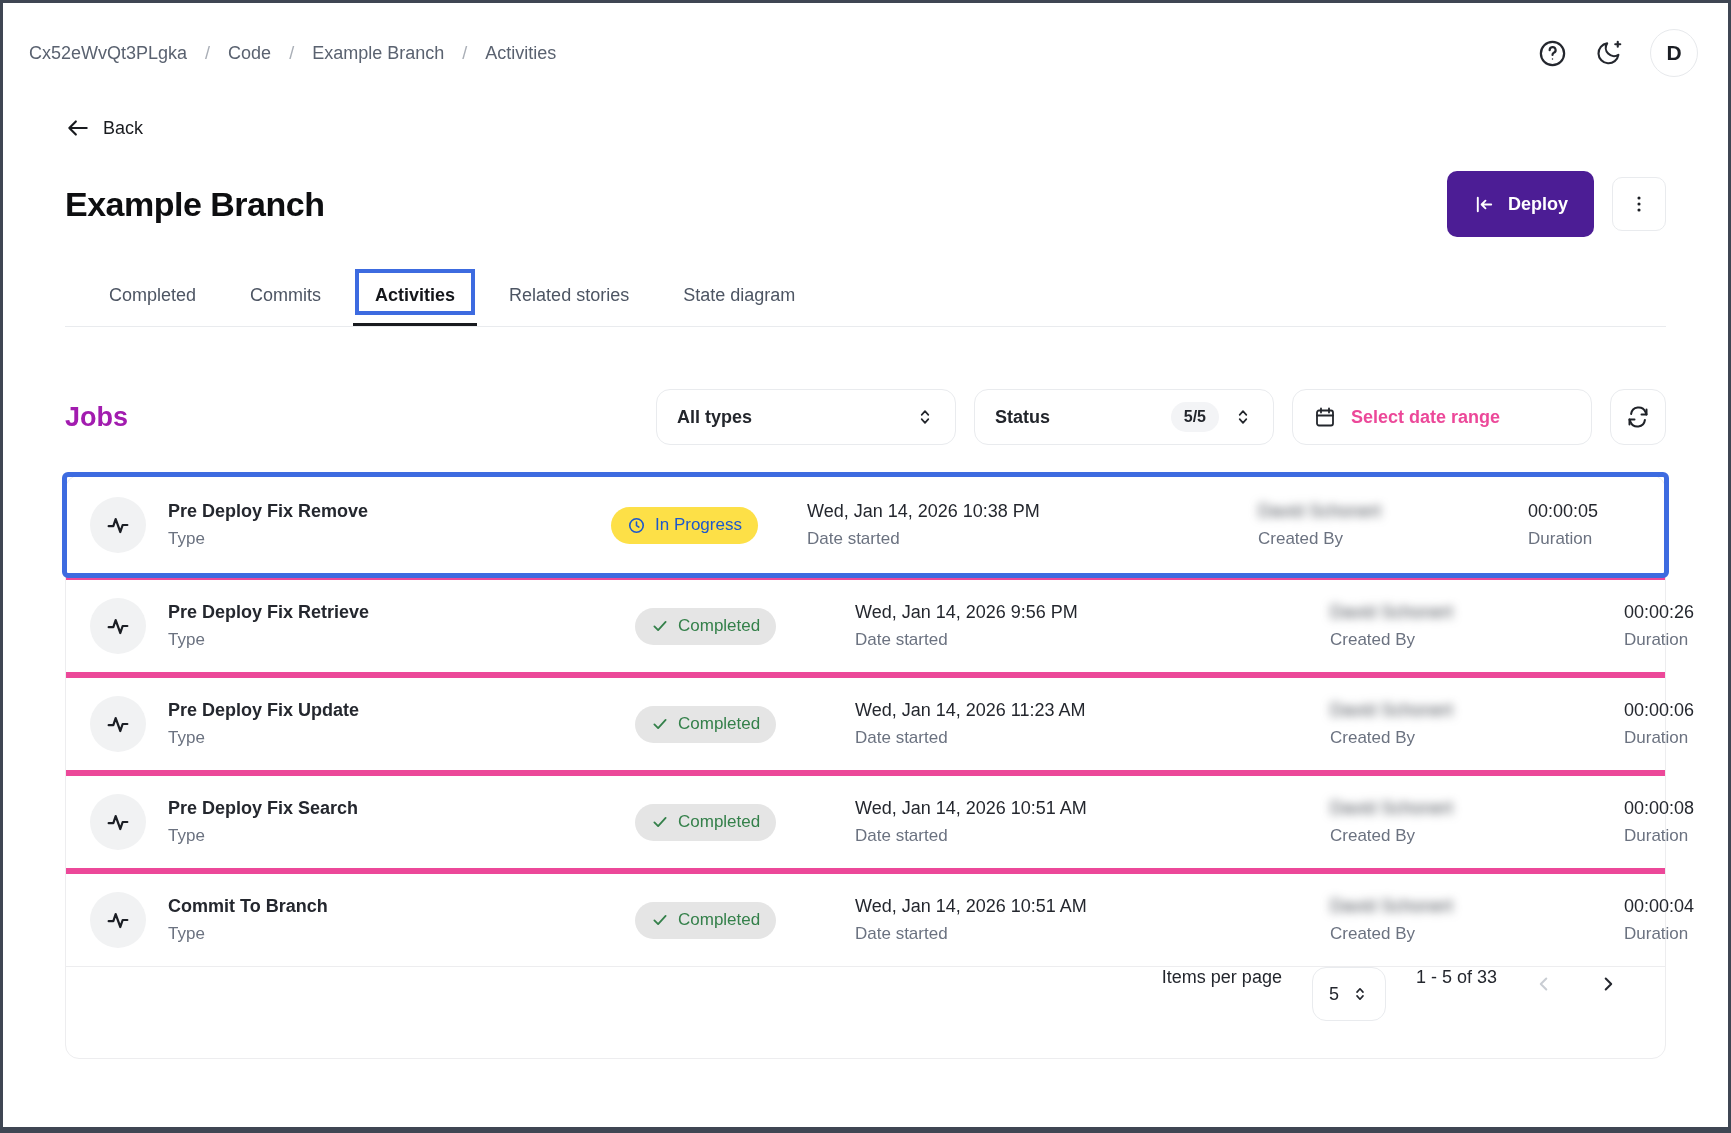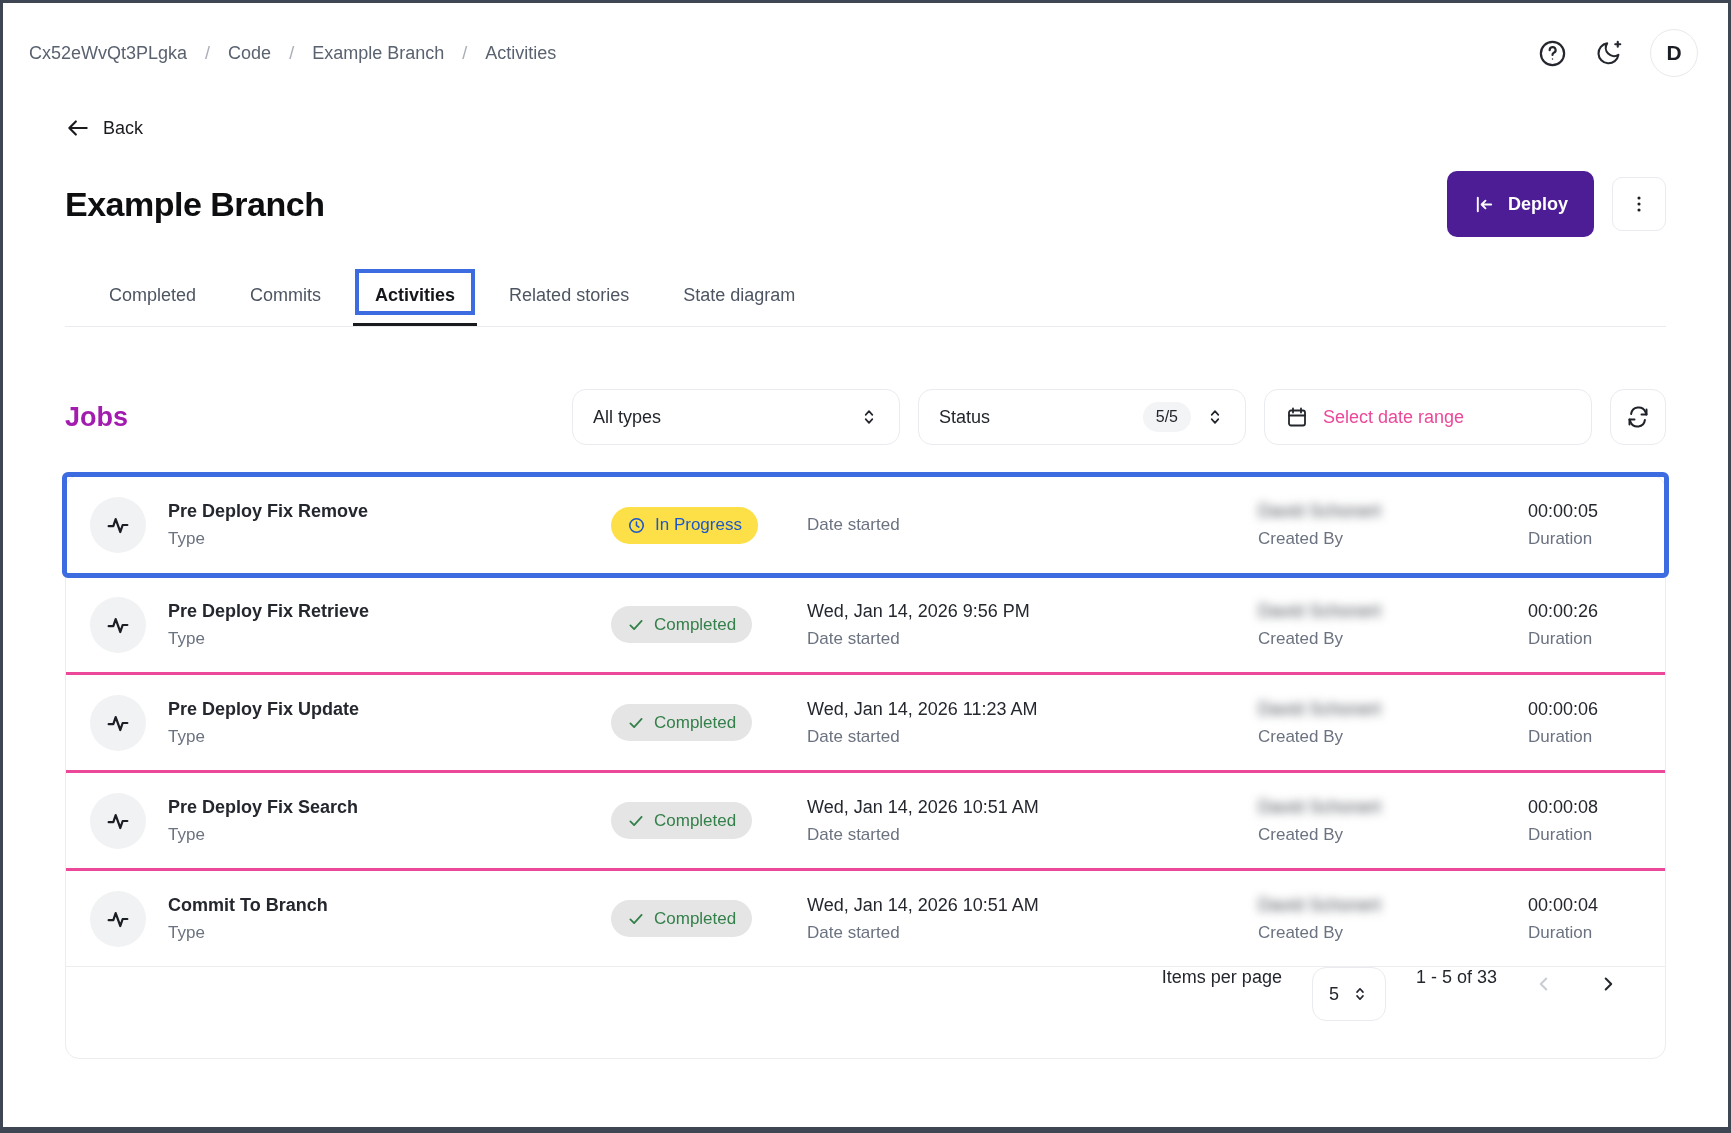--- a/index.html
+++ b/index.html
@@ -68,35 +68,35 @@
   
   .jobs-header { margin-top: 62px; display: flex; justify-content: space-between; align-items: center; }
   h2 { font-size: 27px; font-weight: 700; color: #a21caf; }
   .filters { display: flex; align-items: center; gap: 18px; }
   .select-box {
     height: 56px; border: 1px solid #e9ebee; border-radius: 14px; background: #fff;
     display: flex; align-items: center; gap: 14px; padding: 0 20px; cursor: pointer;
     font-size: 18px; color: #23262c; font-family: inherit;
   }
   .select-box .grow { flex: 1; text-align: left; }
-  .w300 { width: 328px; }
+  .w300 { width: 300px; font-weight: bold; }
   .count-pill { background: #f3f4f6; border-radius: 999px; padding: 6px 13px; font-size: 16px; color: #23262c; }
   .placeholder { color: #ec4899; }
   .sq-btn {
     width: 56px; height: 56px; border: 1px solid #e9ebee; border-radius: 14px; background: #fff;
     display: inline-flex; align-items: center; justify-content: center; cursor: pointer; color: #1f2228;
   }
 
   
   .card { margin-top: 30px; border: 1px solid #ededef; border-radius: 14px; background: #fff; }
   .row {
     display: grid; grid-template-columns: 521px 196px 451px 270px 1fr;
     align-items: center; padding: 0 24px; height: 98px; cursor: pointer;
   }
-  .row + .row { border-top: 3px solid #ec4899; }
+  .row + .row { border-top: 6px solid #ec4899; gap: 24px; }
   .row.highlighted { outline: 5px solid #3d6be0; outline-offset: -1px; position: relative; z-index: 2; border-radius: 2px; }
   .name-cell { display: flex; align-items: center; gap: 22px; }
   .row-icon {
     width: 56px; height: 56px; border-radius: 50%; background: #f1f2f3; flex: 0 0 auto;
     display: flex; align-items: center; justify-content: center; color: #1b1e24;
   }
   .stack { display: flex; flex-direction: column; gap: 7px; }
   .value { font-size: 18px; font-weight: 500; color: #24272e; }
   .name-cell .value { font-weight: 600; }
   .label { font-size: 17px; color: #6b7280; }
@@ -277,20 +277,21 @@
           <svg width="19" height="19" viewBox="0 0 24 24" fill="none" stroke="currentColor" stroke-width="2" stroke-linecap="round" stroke-linejoin="round">
             <circle cx="12" cy="12" r="8.5"></circle>
                     <path d="M12 7.5V12l3 2"></path>
           </svg>
         </span>
 
         <span>In Progress</span>
       </span>
     </div>
     <div class="stack">
+      <span class="value">Wed, Jan 14, 2026 10:38 PM</span>
       <span class="label">Date started</span>
     </div>
     <div class="stack">
       <span class="value blurred">David Schonert</span>
       <span class="label">Created By</span>
     </div>
     <div class="stack">
       <span class="value">00:00:05</span>
       <span class="label">Duration</span>
     </div>

